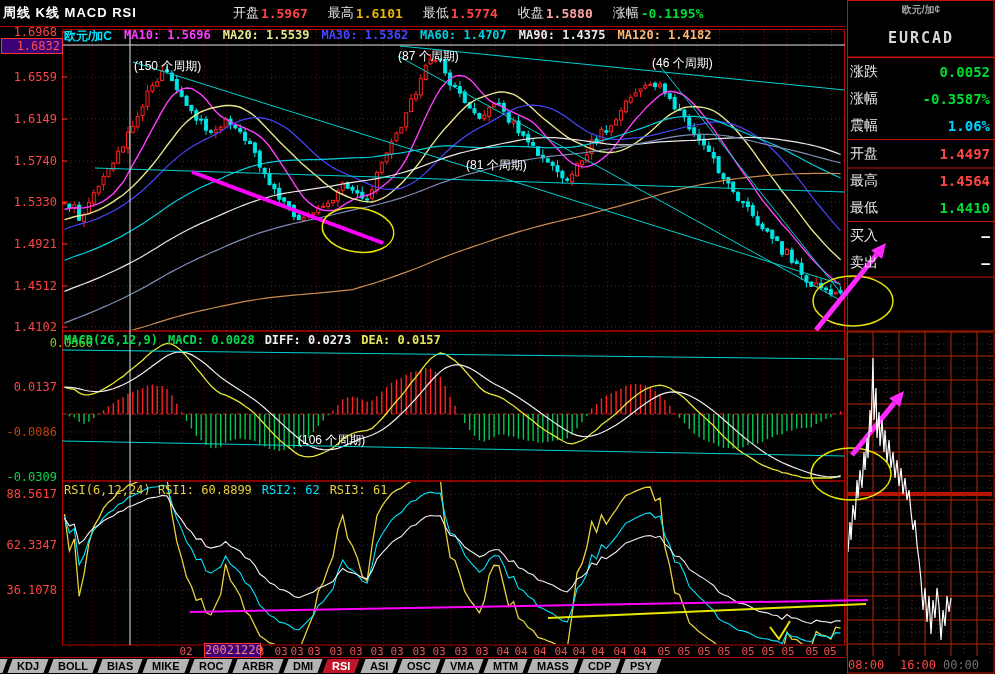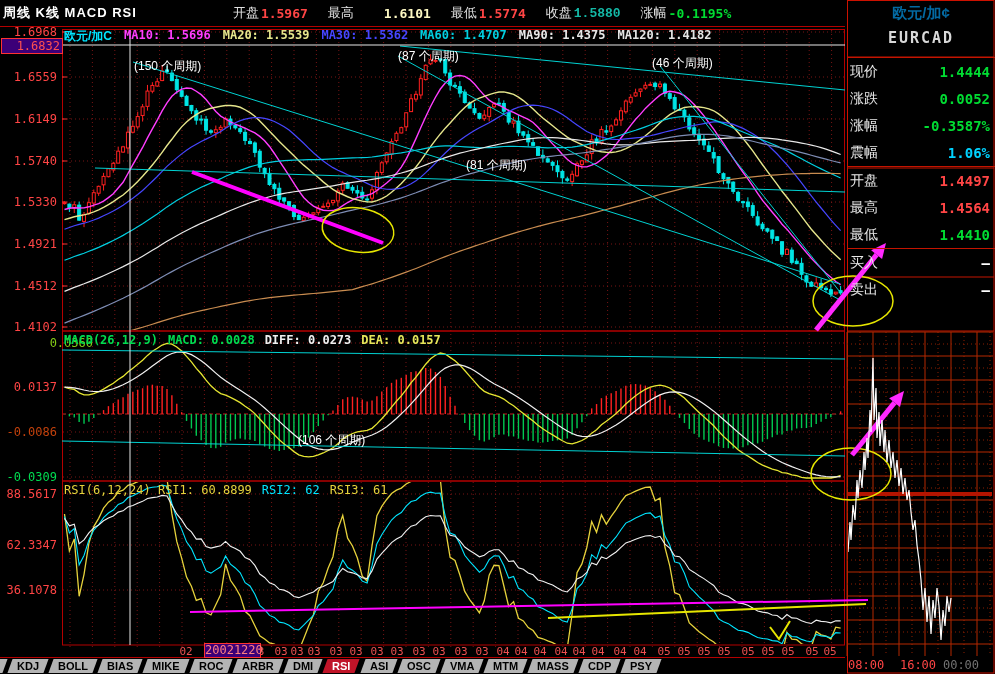--- a/index.html
+++ b/index.html
@@ -15,22 +15,22 @@
   #top-fields .fl{font-size:13px;color:#e0e0e0;margin-right:2px;}
   #top-fields .fv{font-size:13px;font-weight:bold;margin-right:20px;}
   #ma-row{position:absolute;left:64px;top:28px;display:flex;gap:12px;z-index:6;
           font-size:12px;font-weight:bold;}
   #labels{position:absolute;left:0;top:0;width:995px;height:674px;z-index:5;pointer-events:none;}
   .axlbl{font-size:12px;width:57px;text-align:right;}
   .datelbl{font-size:11px;width:26px;text-align:center;color:#f05050;}
   .anno{font-size:12px;color:#ffffff;}
   .hlbox{position:absolute;background:#3c0078;border:1px solid #ff3232;z-index:7;}
   #right-panel{position:absolute;left:847px;top:0;width:148px;height:674px;z-index:5;}
-  #rp-title{position:absolute;top:5px;width:100%;text-align:center;color:#0369a1;
-            font-size:15px;font-weight:bold;}
+  #rp-title{position:absolute;top:5px;width:100%;text-align:center;color:#a3a3a3;
+            font-size:10px;font-weight:bold;}
   #rp-symbol{position:absolute;top:31px;width:100%;text-align:center;color:#d8d8d8;
              font-size:15px;font-weight:bold;letter-spacing:2px;}
   #rp-groups{position:absolute;top:57px;width:100%;}
   .rp-group{border-top:1px solid #c41400;}
   .rp-row{height:27px;display:flex;justify-content:space-between;align-items:center;
           padding:0 5px 0 3px;}
   .rp-row .rl{font-size:14px;color:#e8e8e8;}
   .rp-row .rv{font-size:14px;font-weight:bold;}
   #tabbar{position:absolute;left:0;top:658px;width:847px;height:16px;background:#000;
           display:flex;align-items:center;z-index:6;}
@@ -694,38 +694,38 @@
       <line x1="130" y1="30" x2="130" y2="645" stroke="#e8e8e8" stroke-width="1"></line>
       <line x1="62" y1="45" x2="845" y2="45" stroke="#e8e8e8" stroke-width="1"></line>
     </svg>
 
   <div id="top-bar">
     <span class="title">周线 K线 MACD RSI</span>
     <span id="top-fields">
         <span class="fl">开盘</span>
         <span class="fv num" style="color: rgb(255, 69, 69);">1.5967</span>
         <span class="fl">最高</span>
-        <span class="fv num" style="color: #fef9c3; margin-left: 28px;">1.6101</span>
+        <span class="fv num" style="color: #eab308;">1.6101</span>
         <span class="fl">最低</span>
         <span class="fv num" style="color: rgb(255, 69, 69);">1.5774</span>
         <span class="fl">收盘</span>
-        <span class="fv num" style="color: #14b8a6; font-family: Liberation Mono, monospace;">1.5880</span>
+        <span class="fv num" style="color: #fca5a5;">1.5880</span>
         <span class="fl">涨幅</span>
         <span class="fv num" style="color: rgb(0, 220, 50);">-0.1195%</span>
       </span>
   </div>
 
   <div id="ma-row">
       <span style="color: rgb(0, 229, 255);">欧元/加C</span>
       <span class="num" style="color: rgb(255, 61, 255);">MA10: 1.5696</span>
       <span class="num" style="color: rgb(230, 230, 140);">MA20: 1.5539</span>
       <span class="num" style="color: rgb(70, 70, 255);">MA30: 1.5362</span>
       <span class="num" style="color: rgb(0, 207, 224);">MA60: 1.4707</span>
       <span class="num" style="color: rgb(232, 232, 232);">MA90: 1.4375</span>
-      <span class="num" style="color: #e5e5e5;">MA120: 1.4182</span>
+      <span class="num" style="color: #fdba74;">MA120: 1.4182</span>
     </div>
 
   <div id="labels">
       <div class="lbl axlbl num" style="left: 0px; top: 26px; color: rgb(255, 69, 69);">1.6968</div>
       <div class="lbl axlbl num" style="left: 0px; top: 71px; color: rgb(255, 69, 69);">1.6559</div>
       <div class="lbl axlbl num" style="left: 0px; top: 113px; color: rgb(255, 69, 69);">1.6149</div>
       <div class="lbl axlbl num" style="left: 0px; top: 155px; color: rgb(255, 69, 69);">1.5740</div>
       <div class="lbl axlbl num" style="left: 0px; top: 196px; color: rgb(255, 69, 69);">1.5330</div>
       <div class="lbl axlbl num" style="left: 0px; top: 238px; color: rgb(255, 69, 69);">1.4921</div>
       <div class="lbl axlbl num" style="left: 0px; top: 280px; color: rgb(255, 69, 69);">1.4512</div>
@@ -789,24 +789,20 @@
       <div class="lbl anno" style="left: 466px; top: 159px;">(81 个周期)</div>
       <div class="lbl anno" style="left: 298px; top: 434px;">(106 个周期)</div>
     </div>
 
   <div id="right-panel">
     <div id="rp-title" class="lbl" style="position:absolute;">欧元/加¢</div>
     <div id="rp-symbol" class="lbl num" style="position:absolute;">EURCAD</div>
     <div id="rp-groups">
         <div class="rp-group">
           <div class="rp-row">
-            <span class="rl">现价</span>
-            <span class="rv num" style="color: rgb(0, 220, 50);">1.4444</span>
-          </div>
-          <div class="rp-row">
             <span class="rl">涨跌</span>
             <span class="rv num" style="color: rgb(0, 220, 50);">0.0052</span>
           </div>
           <div class="rp-row">
             <span class="rl">涨幅</span>
             <span class="rv num" style="color: rgb(0, 220, 50);">-0.3587%</span>
           </div>
           <div class="rp-row">
             <span class="rl">震幅</span>
             <span class="rv num" style="color: rgb(0, 210, 255);">1.06%</span>

